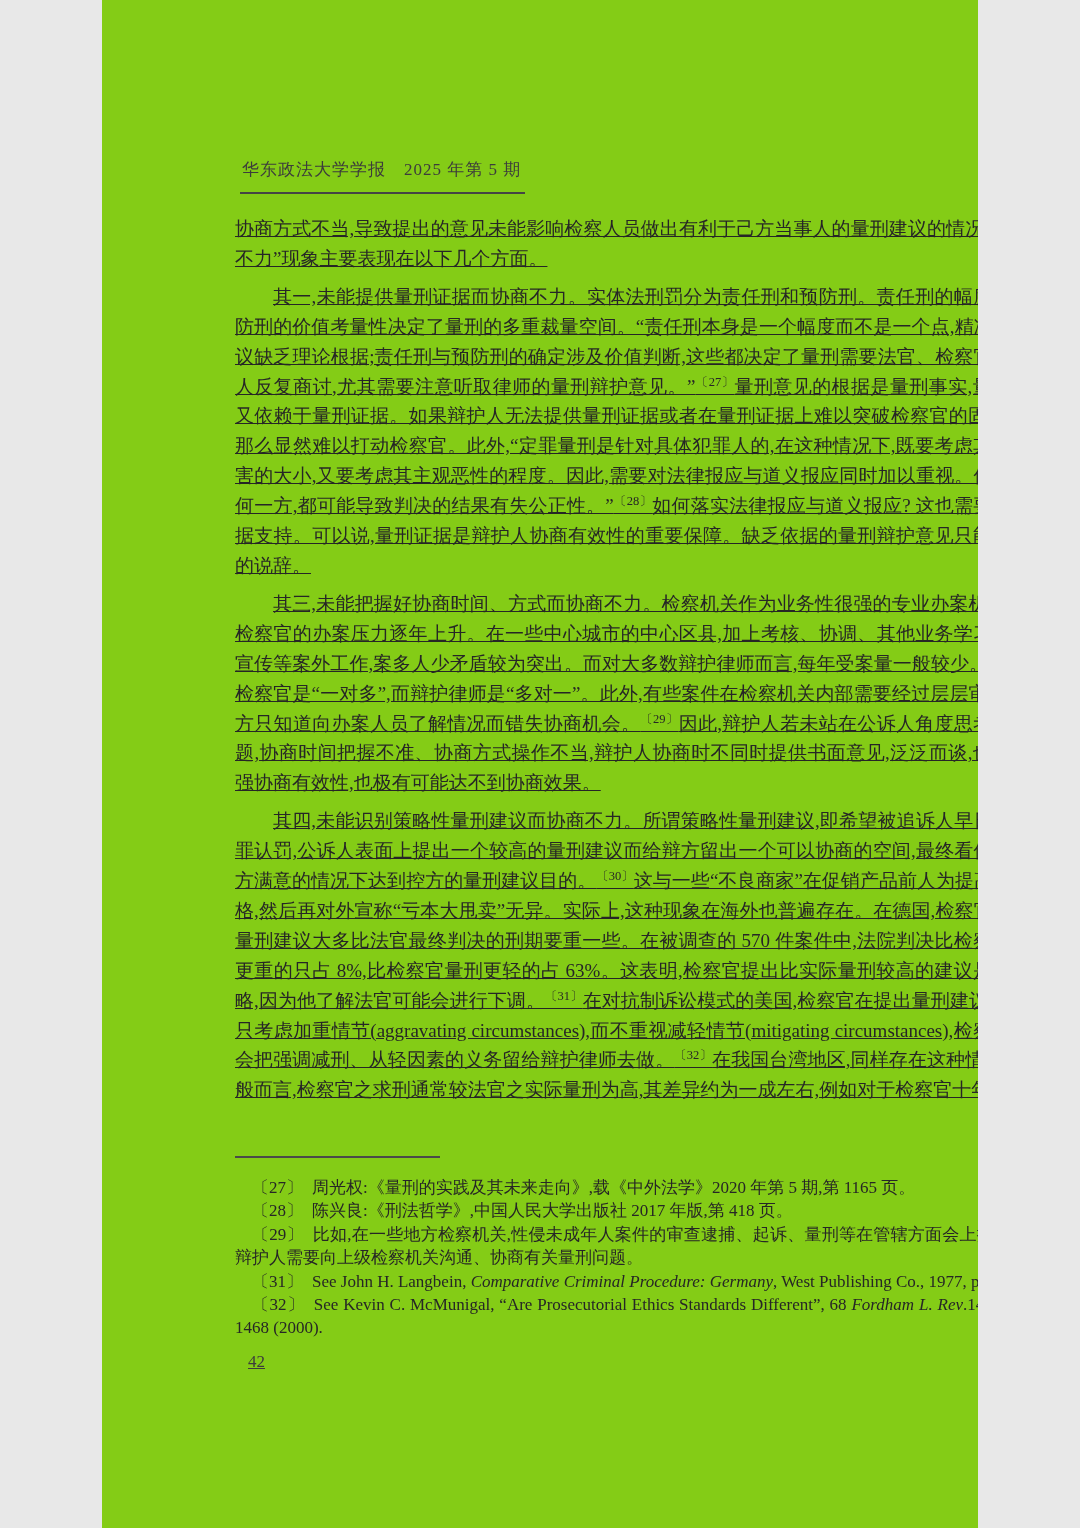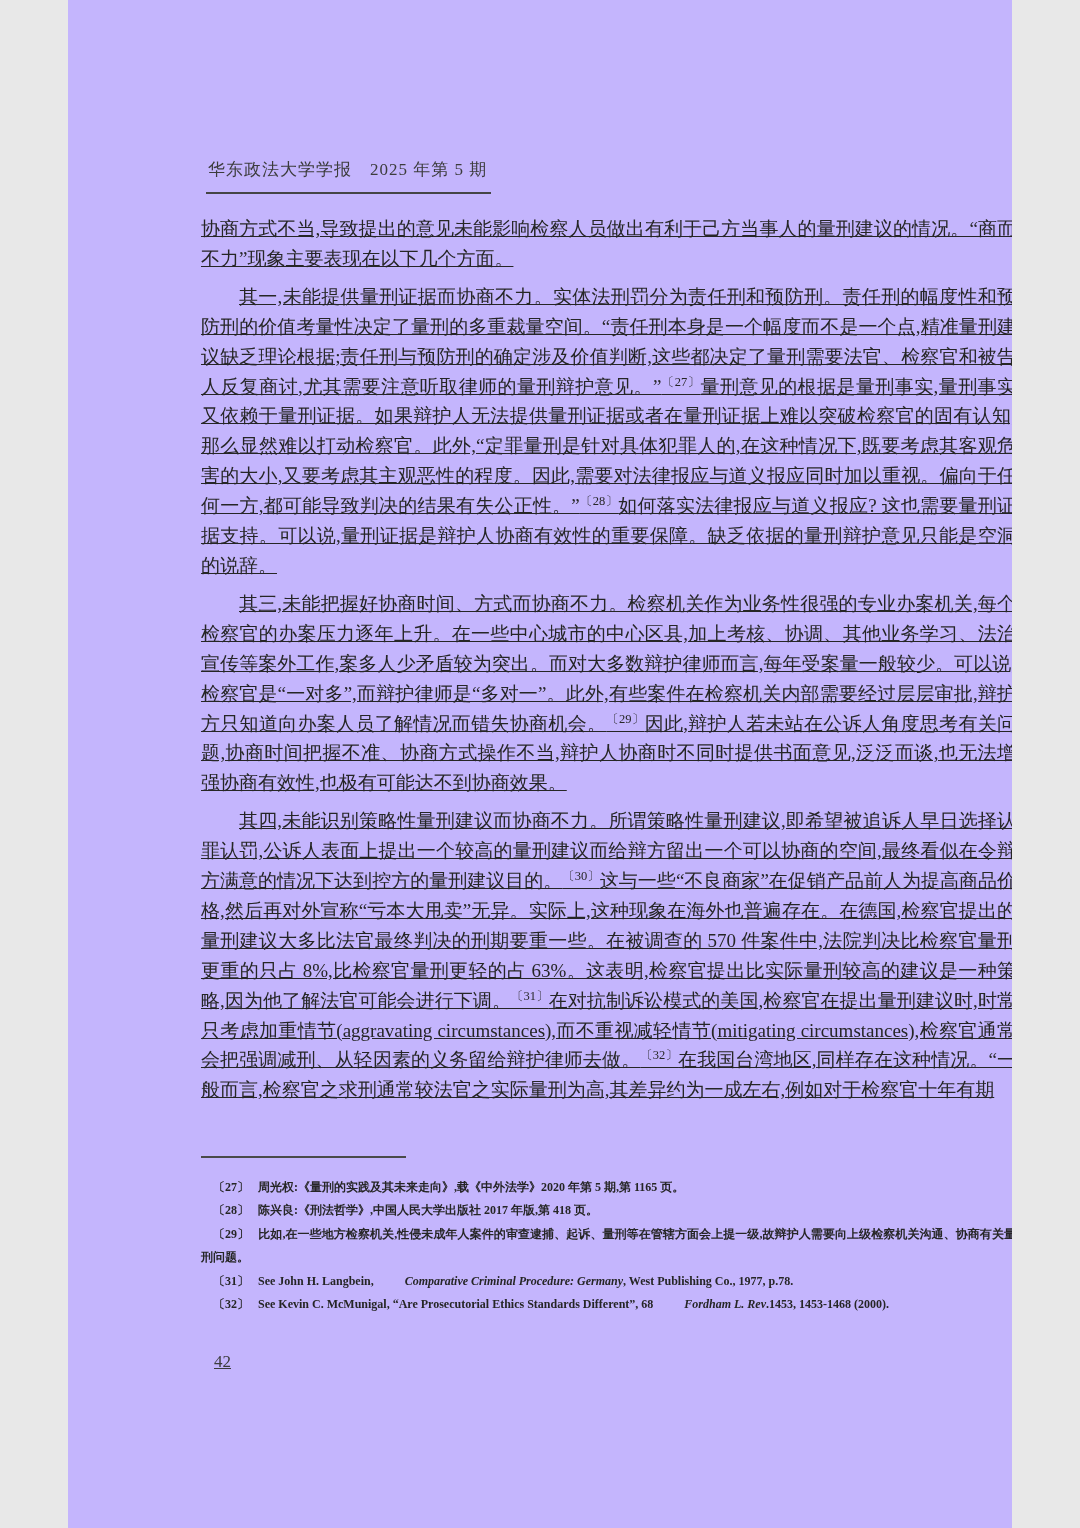--- a/index.html
+++ b/index.html
@@ -1,21 +1,21 @@
 <!DOCTYPE html>
 <html lang="zh"><head>
 <meta charset="utf-8">
 <style>
   html, body { margin: 0; padding: 0; background: #e8e8e8; }
   .page {
     position: relative;
-    width: 944px;
+    width: 876px;
     height: 1528px;
     margin: 0 auto;
-    background: #c4b5fd;
+    background: #84cc16;
     font-family: "Liberation Serif", "DejaVu Serif", serif;
     color: #262626;
     overflow: hidden;
   }
   
   .running-head {
     position: absolute;
     top: 158px;
     left: 138px;
   }
@@ -55,28 +55,27 @@
     width: 815px;
   }
   .footnote-rule {
     width: 205px;
     height: 0;
     border-top: 2px solid #4a4a4a;
     margin: 6px 0 18px 0;
   }
   .footnote-area p.footnote {
     margin: 0;
-    font-size: 12px;
+    font-size: 17px;
     line-height: 23.4px;
     text-align: justify;
     text-indent: 1em;
-    font-weight: bold;
   }
   .footnote-area .fn-label { margin-right: 9px; }
-  .footnote-area i { font-style: italic; margin-left: 28px; }
+  .footnote-area i { font-style: italic; }
   
   .folio {
     position: absolute;
     left: 146px;
     top: 1352px;
     font-size: 17px;
     color: #3c3c3c;
     text-decoration: underline;
   }
 </style>

